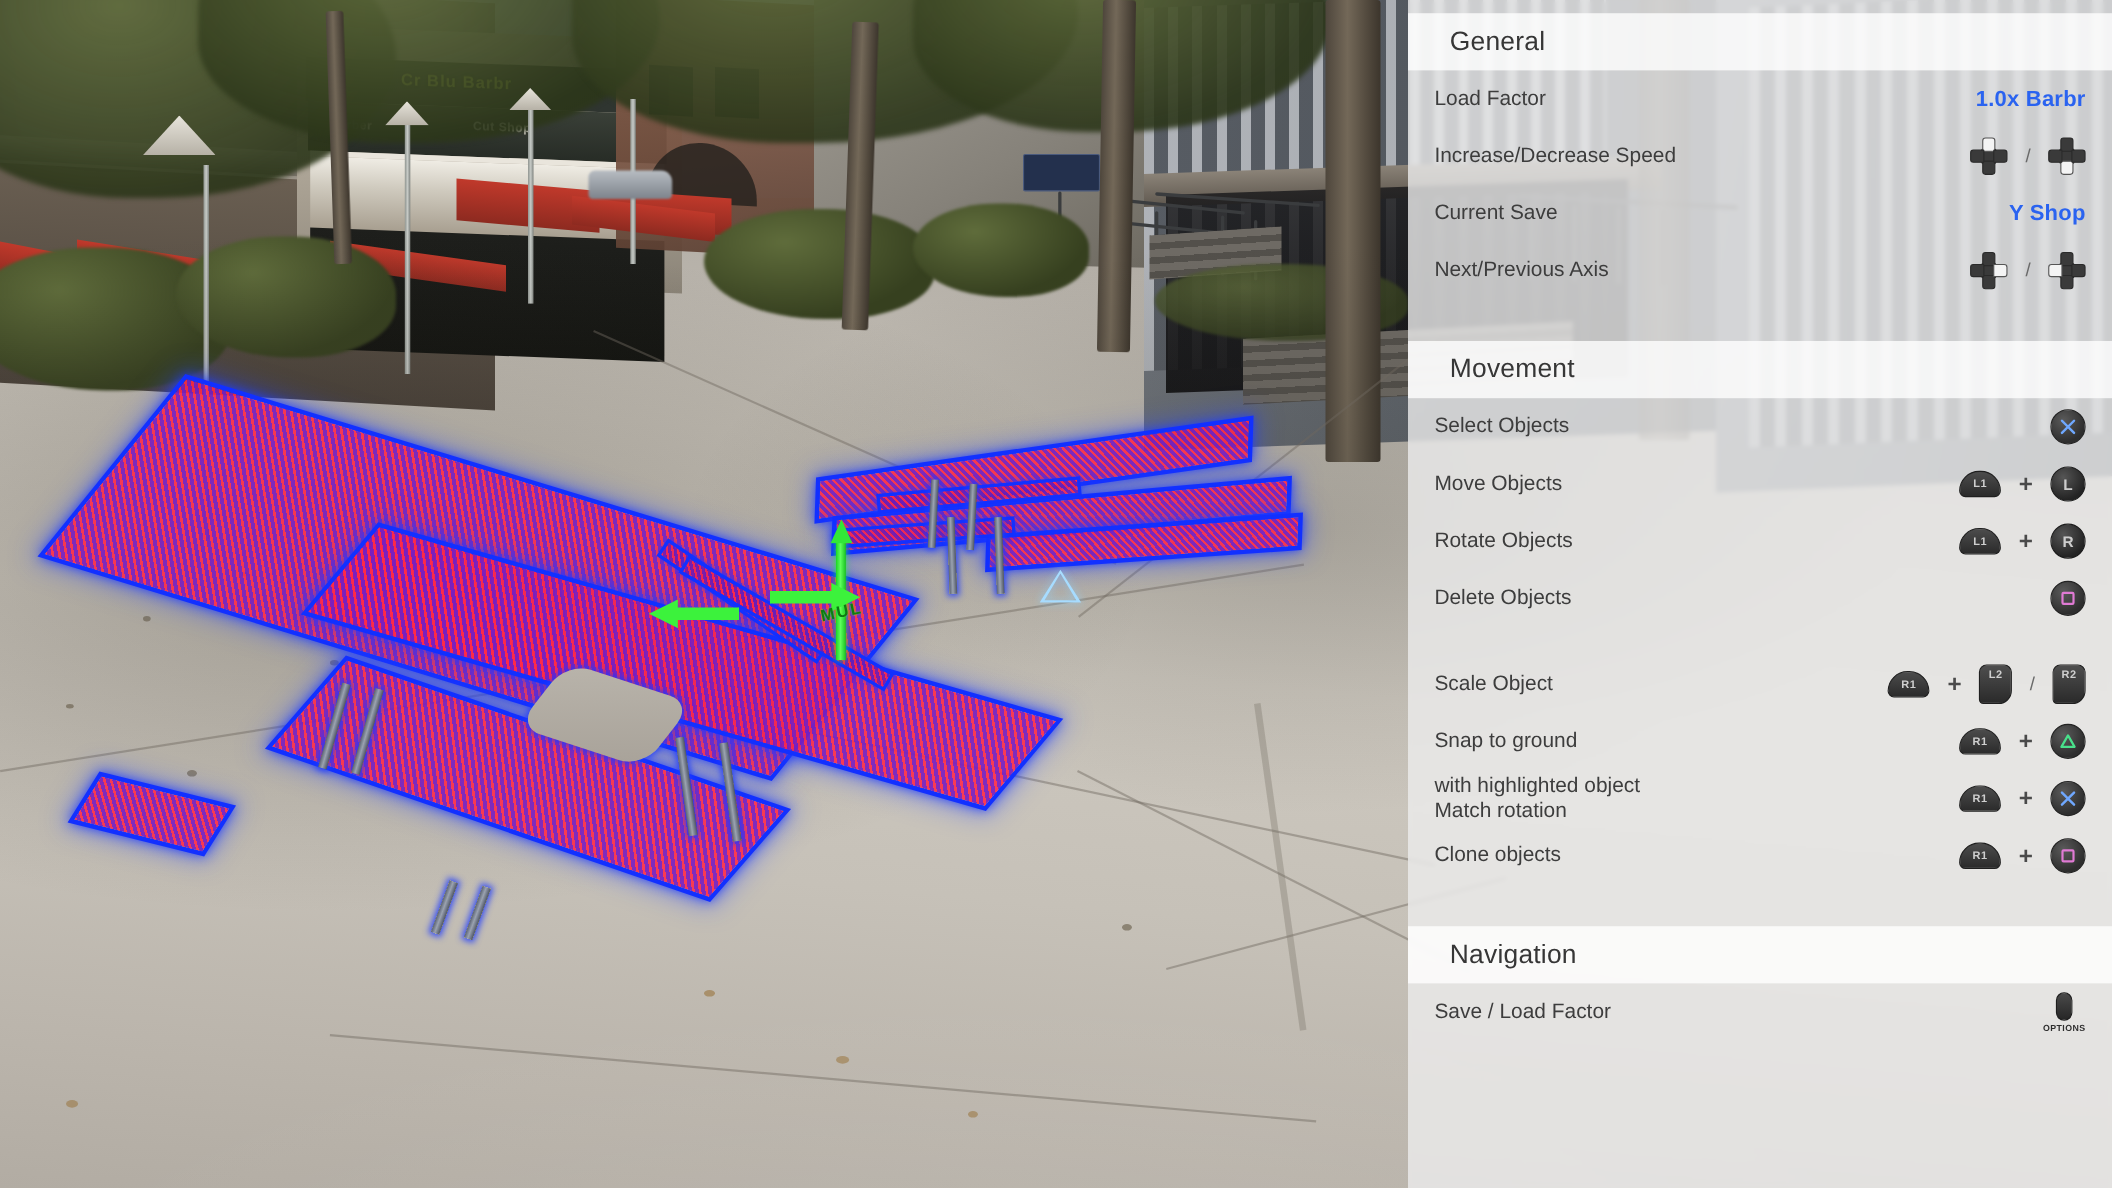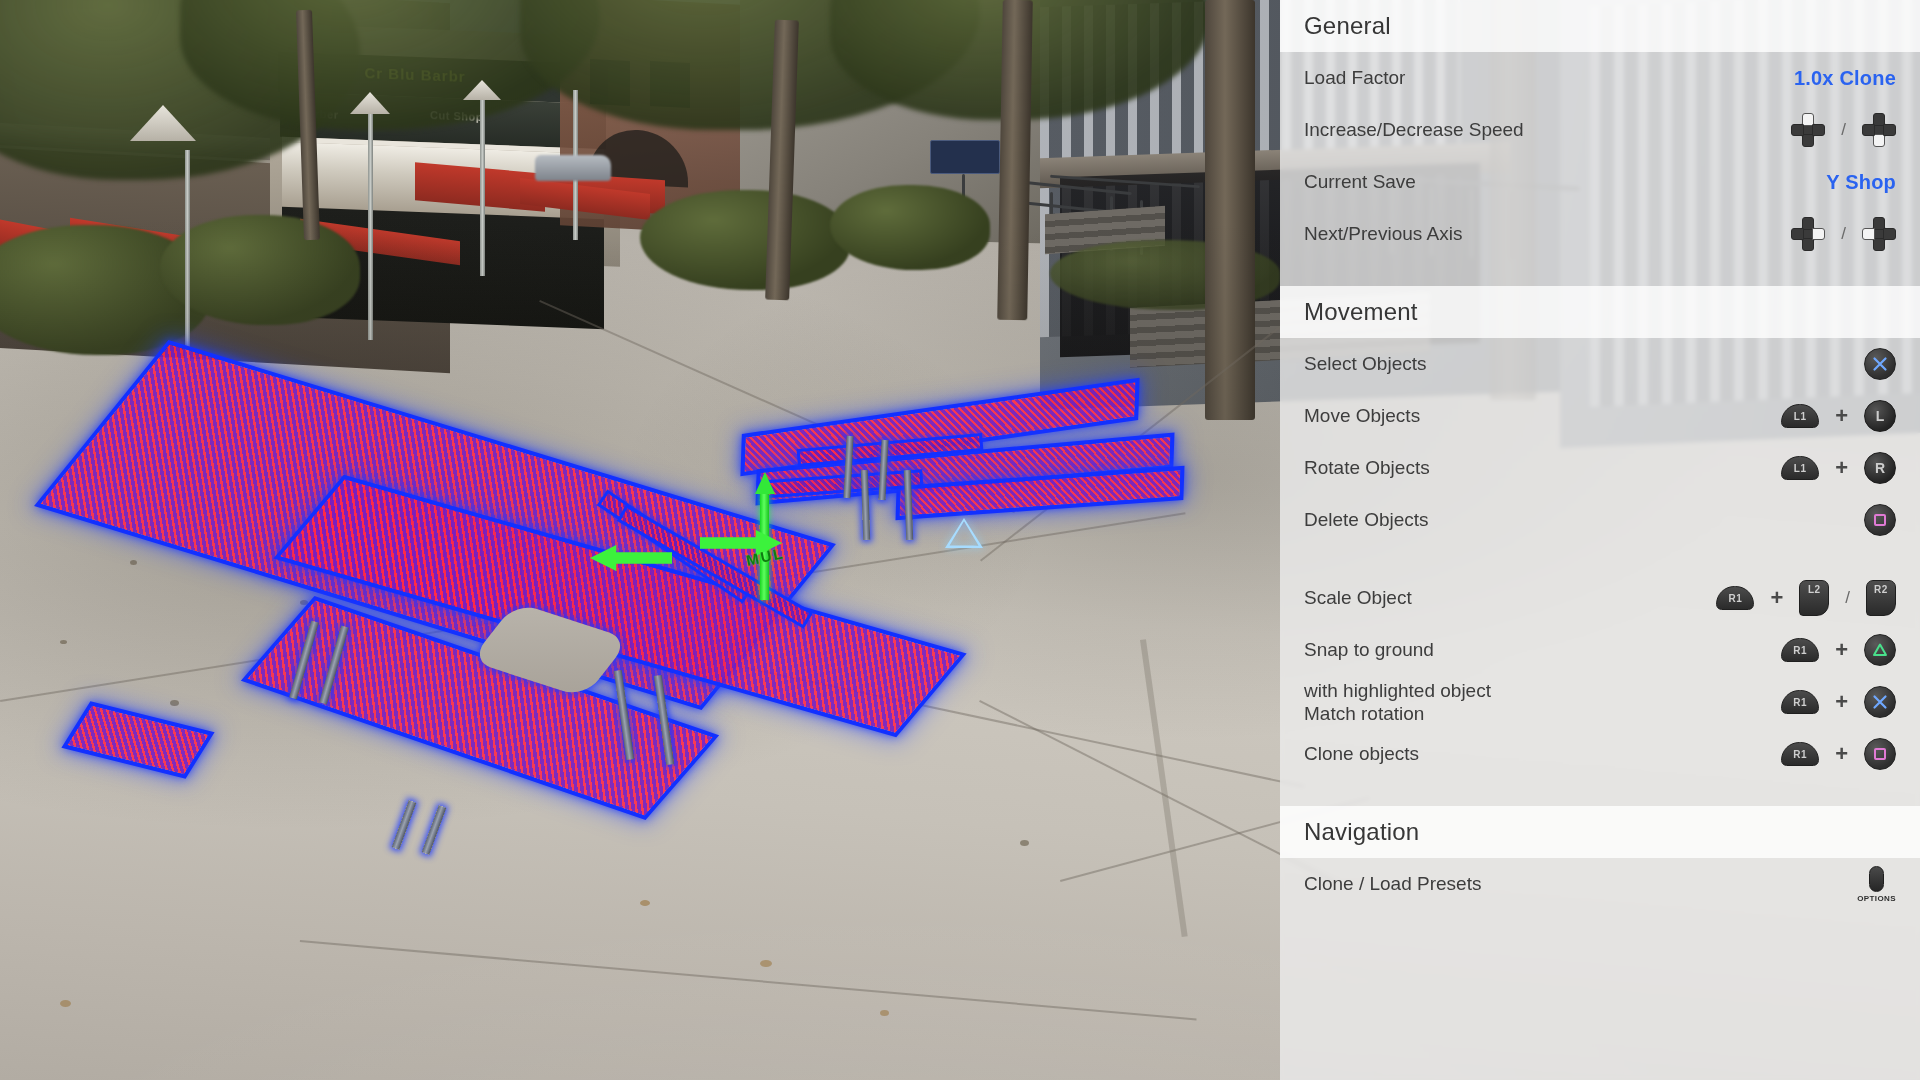--- a/index.html
+++ b/index.html
@@ -246,23 +246,24 @@
 
   
   #panel {
     position:absolute; right:0; top:0; width:640px; height:1080px;
     background:rgba(236,236,236,.80);
     backdrop-filter:blur(2px);
     color:#3c3c3c;
   }
   .sec-header {
     background:rgba(255,255,255,.78);
-    padding:12px 0 12px 24px;
+    padding:12px 0 12px 38px;
     font-size:24px; color:#363636;
     letter-spacing:.2px;
+    margin-top:12px;
   }
   .row {
     display:flex; align-items:center;
     padding:0 24px 0 24px;
     min-height:52px;
     font-size:19px; color:#3d3d3d;
   }
   .row .label { flex:1 1 auto; line-height:1.22; }
   .row .value { flex:0 0 auto; display:flex; align-items:center; gap:14px; }
   .accent { color:#2a63f0; font-weight:bold; font-size:20px; letter-spacing:.2px; }
@@ -481,21 +482,21 @@
     <div class="marker-tri" style="left:945px;top:518px;"></div>
   </div>
 
   <div id="panel">
 
     <div class="sec-header">General</div>
 
     <div class="row">
       <span class="label">Load Factor</span>
       <span class="value">
-        <span class="accent">1.0x Clone</span>
+        <span class="accent">1.0x Barbr</span>
       </span>
     </div>
 
     <div class="row">
       <span class="label">Increase/Decrease Speed</span>
       <span class="value">
         <span class="dpad">
           <i class="ctr"></i>
             <i class="up hl"></i>
             <i class="dn"></i>
@@ -639,21 +640,21 @@
             </svg>
         </span>
       </span>
     </div>
 
     <div class="spacer"></div>
 
     <div class="sec-header">Navigation</div>
 
     <div class="row">
-      <span class="label">Clone / Load Presets</span>
+      <span class="label">Save / Load Factor</span>
       <span class="value">
         <span class="options">
           <span class="pill"></span>
           <span class="cap">OPTIONS</span>
         </span>
       </span>
     </div>
 
     <div class="spacer-lg"></div>
     <div class="spacer-lg"></div>

